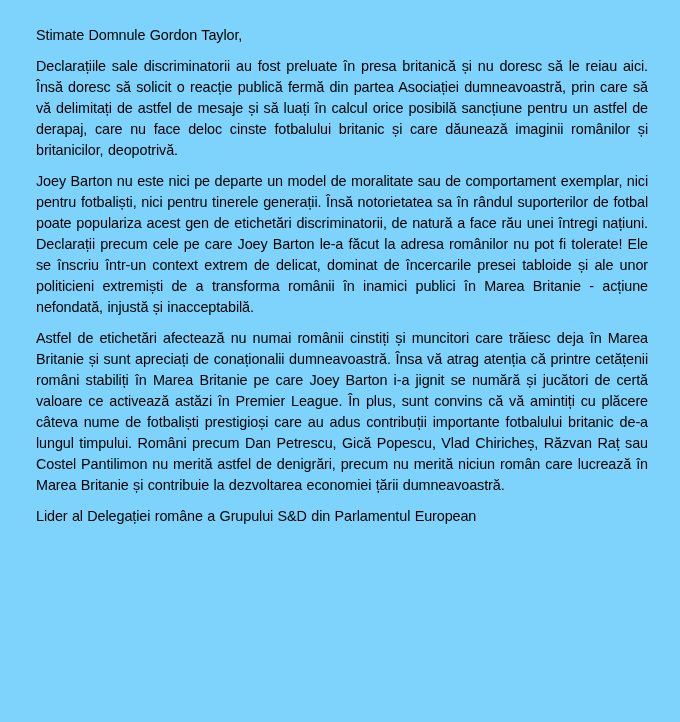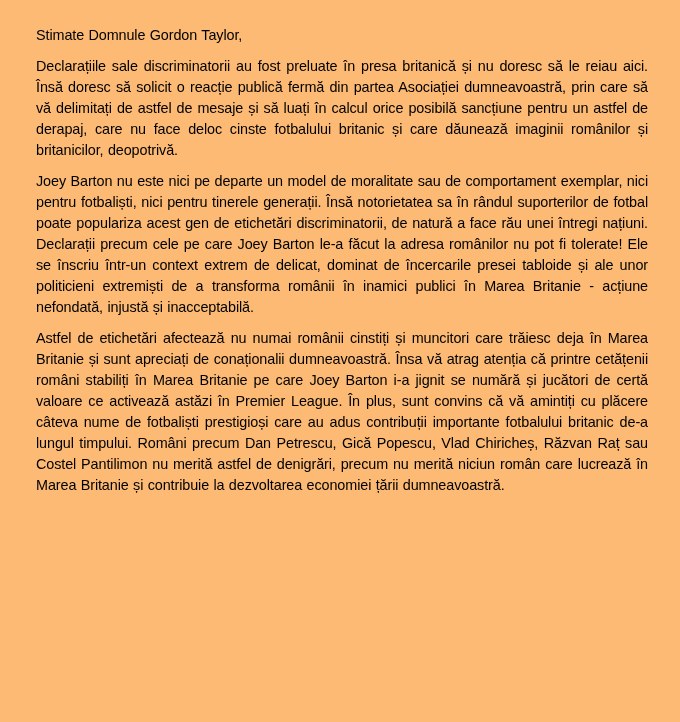--- a/index.html
+++ b/index.html
@@ -13,21 +13,21 @@
     height: 722px;
     overflow: hidden;
     font-family: "Liberation Sans", "DejaVu Sans", sans-serif;
     color: #000000;
   }
   .page {
     box-sizing: border-box;
     width: 680px;
     height: 722px;
     padding: 25px 32px 20px 36px;
-    background: #fdba74;
+    background: #7dd3fc;
   }
   .letter p {
     margin: 0 0 10px 0;
     font-size: 14.4px;
     line-height: 21px;
     letter-spacing: -0.1px;
     word-spacing: 0.5px;
   }
   .letter p.justified {
     text-align: justify;
@@ -47,14 +47,15 @@
 
     <p class="justified">Declarațiile sale discriminatorii au fost preluate în presa britanică și nu doresc să le reiau aici. Însă doresc să solicit o reacție publică fermă din partea Asociației dumneavoastră, prin care să vă delimitați de astfel de mesaje și să luați în calcul orice posibilă sancțiune pentru un astfel de derapaj, care nu face deloc cinste fotbalului britanic și care dăunează imaginii românilor și britanicilor, deopotrivă.</p>
 
     <p class="justified">Joey Barton nu este nici pe departe un model de moralitate sau de comportament exemplar, nici pentru fotbaliști, nici pentru tinerele generații. Însă notorietatea sa în rândul suporterilor de fotbal poate populariza acest gen de etichetări discriminatorii, de natură a face rău unei întregi națiuni. Declarații precum cele pe care Joey Barton le-a făcut la adresa românilor nu pot fi tolerate! Ele se înscriu într-un context extrem de delicat, dominat de încercarile presei tabloide și ale unor politicieni extremiști de a transforma românii în inamici publici în Marea Britanie - acțiune nefondată, injustă și inacceptabilă.</p>
 
     <p class="justified">Astfel de etichetări afectează nu numai românii cinstiți și muncitori care trăiesc deja în Marea Britanie și sunt apreciați de conaționalii dumneavoastră. Însa vă atrag atenția că printre cetățenii români stabiliți în Marea Britanie pe care Joey Barton i-a jignit se numără și jucători de certă valoare ce activează astăzi în Premier League. În plus, sunt convins că vă amintiți cu plăcere câteva nume de fotbaliști prestigioși care au adus contribuții importante fotbalului britanic de-a lungul timpului. Români precum Dan Petrescu, Gică Popescu, Vlad Chiricheș, Răzvan Raț sau Costel Pantilimon nu merită astfel de denigrări, precum nu merită niciun român care lucrează în Marea Britanie și contribuie la dezvoltarea economiei țării dumneavoastră.</p>
 
 
 
 
+    <p class="plain">Lider al Delegației române a Grupului S&amp;D din Parlamentul European</p>
   </div>
 </div>
 
 </body></html>

